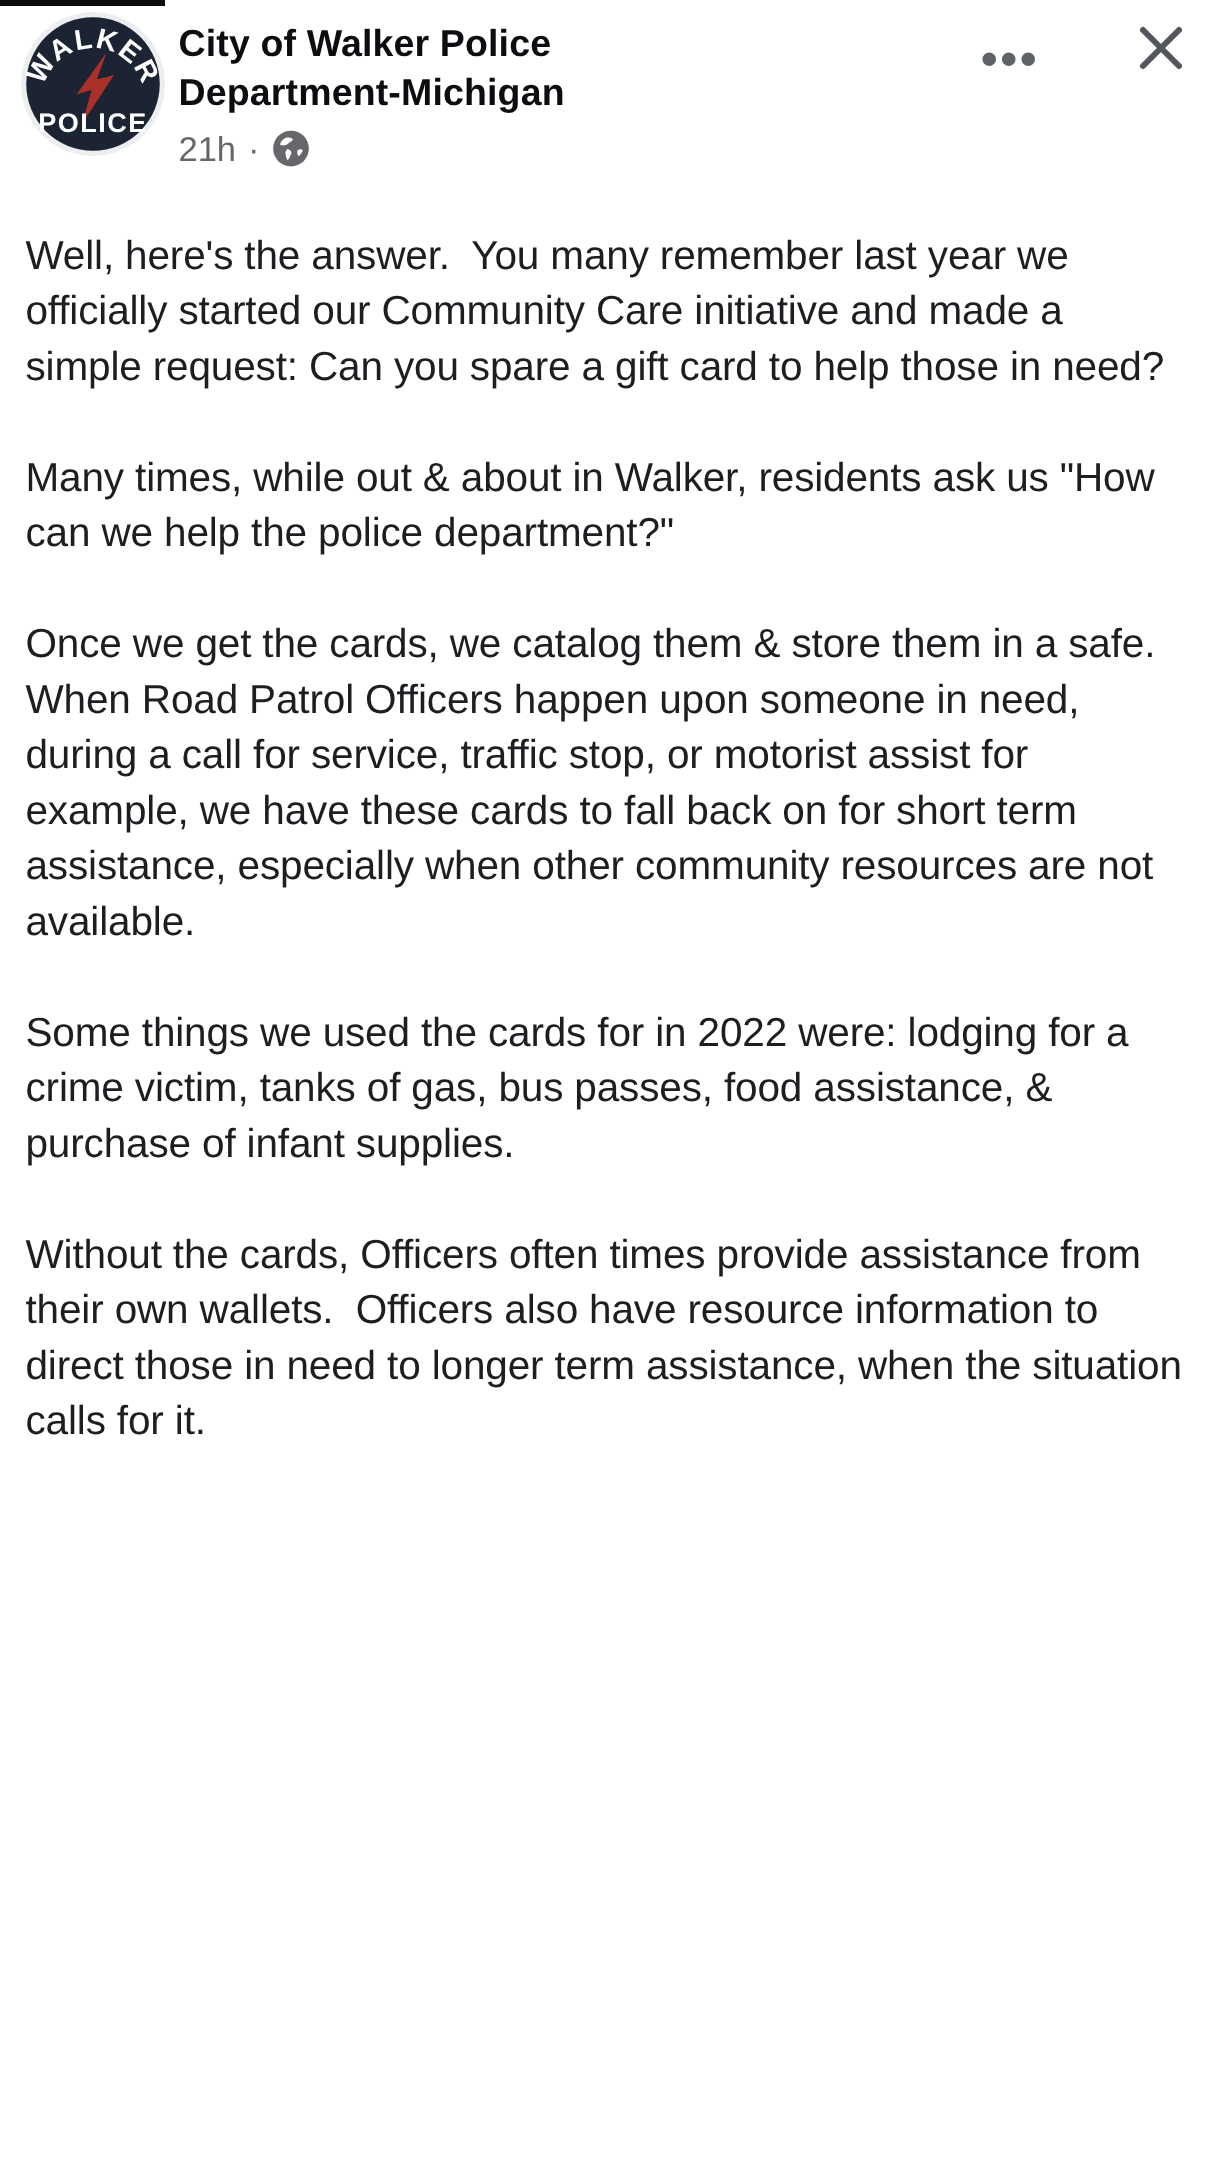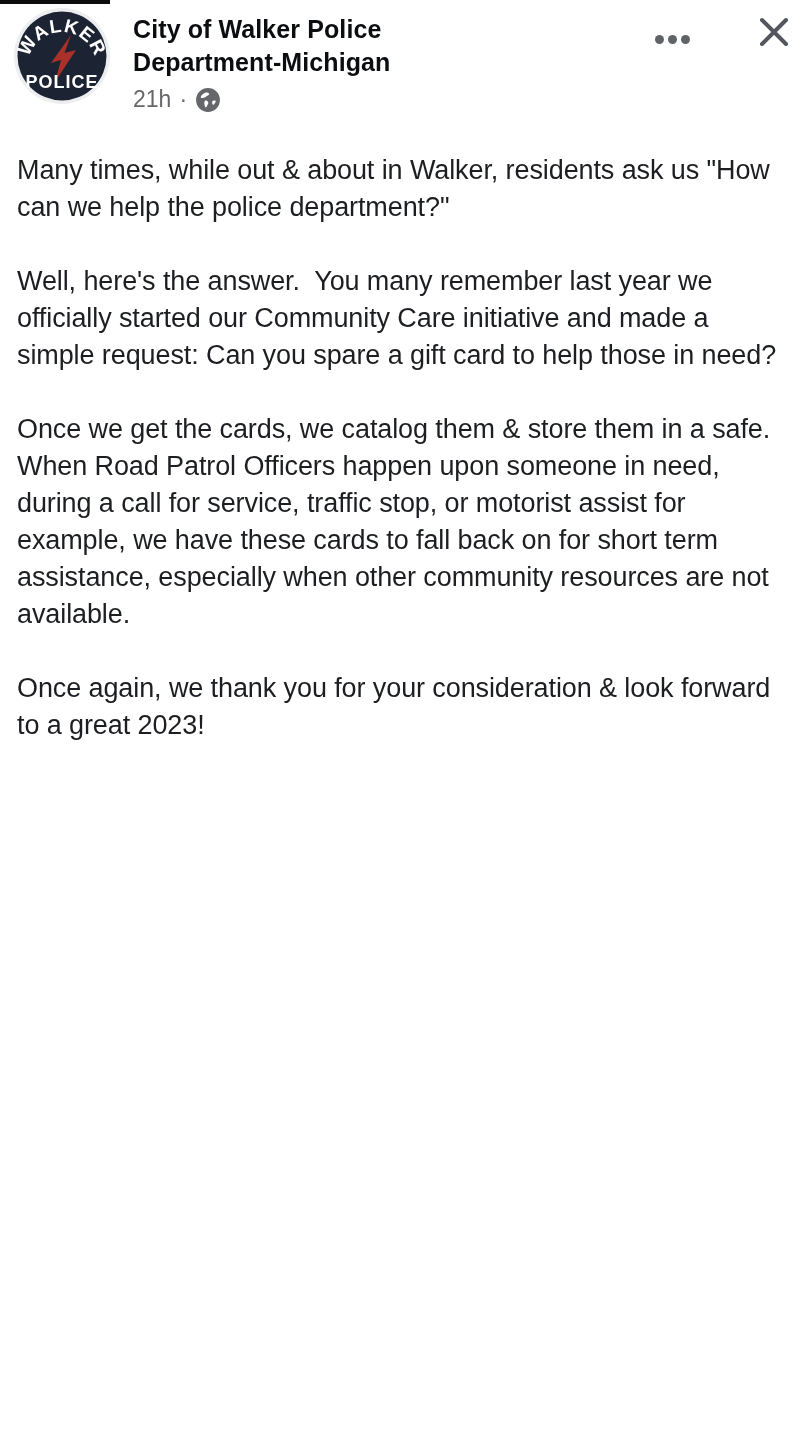--- a/index.html
+++ b/index.html
@@ -25,36 +25,36 @@
     display: flex;
     align-items: flex-start;
   }
   .avatar {
     width: 96px; height: 96px;
     border-radius: 50%;
     flex: 0 0 96px;
     cursor: pointer;
   }
   .header-text {
-    margin-left: 23px;
+    margin-left: 9px;
     padding-top: 5px;
     max-width: 330px;
   }
   .page-name {
     font-size: 25px;
     line-height: 33px;
     font-weight: 700;
     color: #0b0d10;
     letter-spacing: 0.1px;
     cursor: pointer;
   }
   .meta-row {
     margin-top: 7px;
     display: flex;
-    align-items: flex-end;
+    align-items: flex-start;
     font-size: 23px;
     color: #65676b;
   }
   .meta-row .timestamp { cursor: pointer; }
   .meta-row .sep { margin: 0 8px; }
   .globe-icon { display: block; color: #65676b; }
   .header-actions {
     position: absolute;
     right: 0; top: 0;
     height: 60px;
@@ -143,19 +143,20 @@
       <div class="close-btn">
         <svg viewBox="0 0 36 36" width="36" height="36">
           <path d="M6 6 L30 30 M30 6 L6 30" stroke="#53565c" stroke-width="4" stroke-linecap="round" fill="none"></path>
         </svg>
       </div>
     </div>
 
   </header>
 
   <main class="post-body">
+    <p>Well, here's the answer.  You many remember last year we officially started our Community Care initiative and made a simple request: Can you spare a gift card to help those in need?</p>
     <p>Many times, while out &amp; about in Walker, residents ask us "How can we help the police department?"</p>
-    <p>Well, here's the answer.  You many remember last year we officially started our Community Care initiative and made a simple request: Can you spare a gift card to help those in need?</p>
     <p>Once we get the cards, we catalog them &amp; store them in a safe.  When Road Patrol Officers happen upon someone in need, during a call for service, traffic stop, or motorist assist for example, we have these cards to fall back on for short term assistance, especially when other community resources are not available.</p>
-    <p>Once again, we thank you for your consideration &amp; look forward to a great 2023!</p>
+    <p>Some things we used the cards for in 2022 were: lodging for a crime victim, tanks of gas, bus passes, food assistance, &amp; purchase of infant supplies.</p>
+    <p>Without the cards, Officers often times provide assistance from their own wallets.  Officers also have resource information to direct those in need to longer term assistance, when the situation calls for it.</p>
   </main>
 
 </div>
 
 </body></html>

